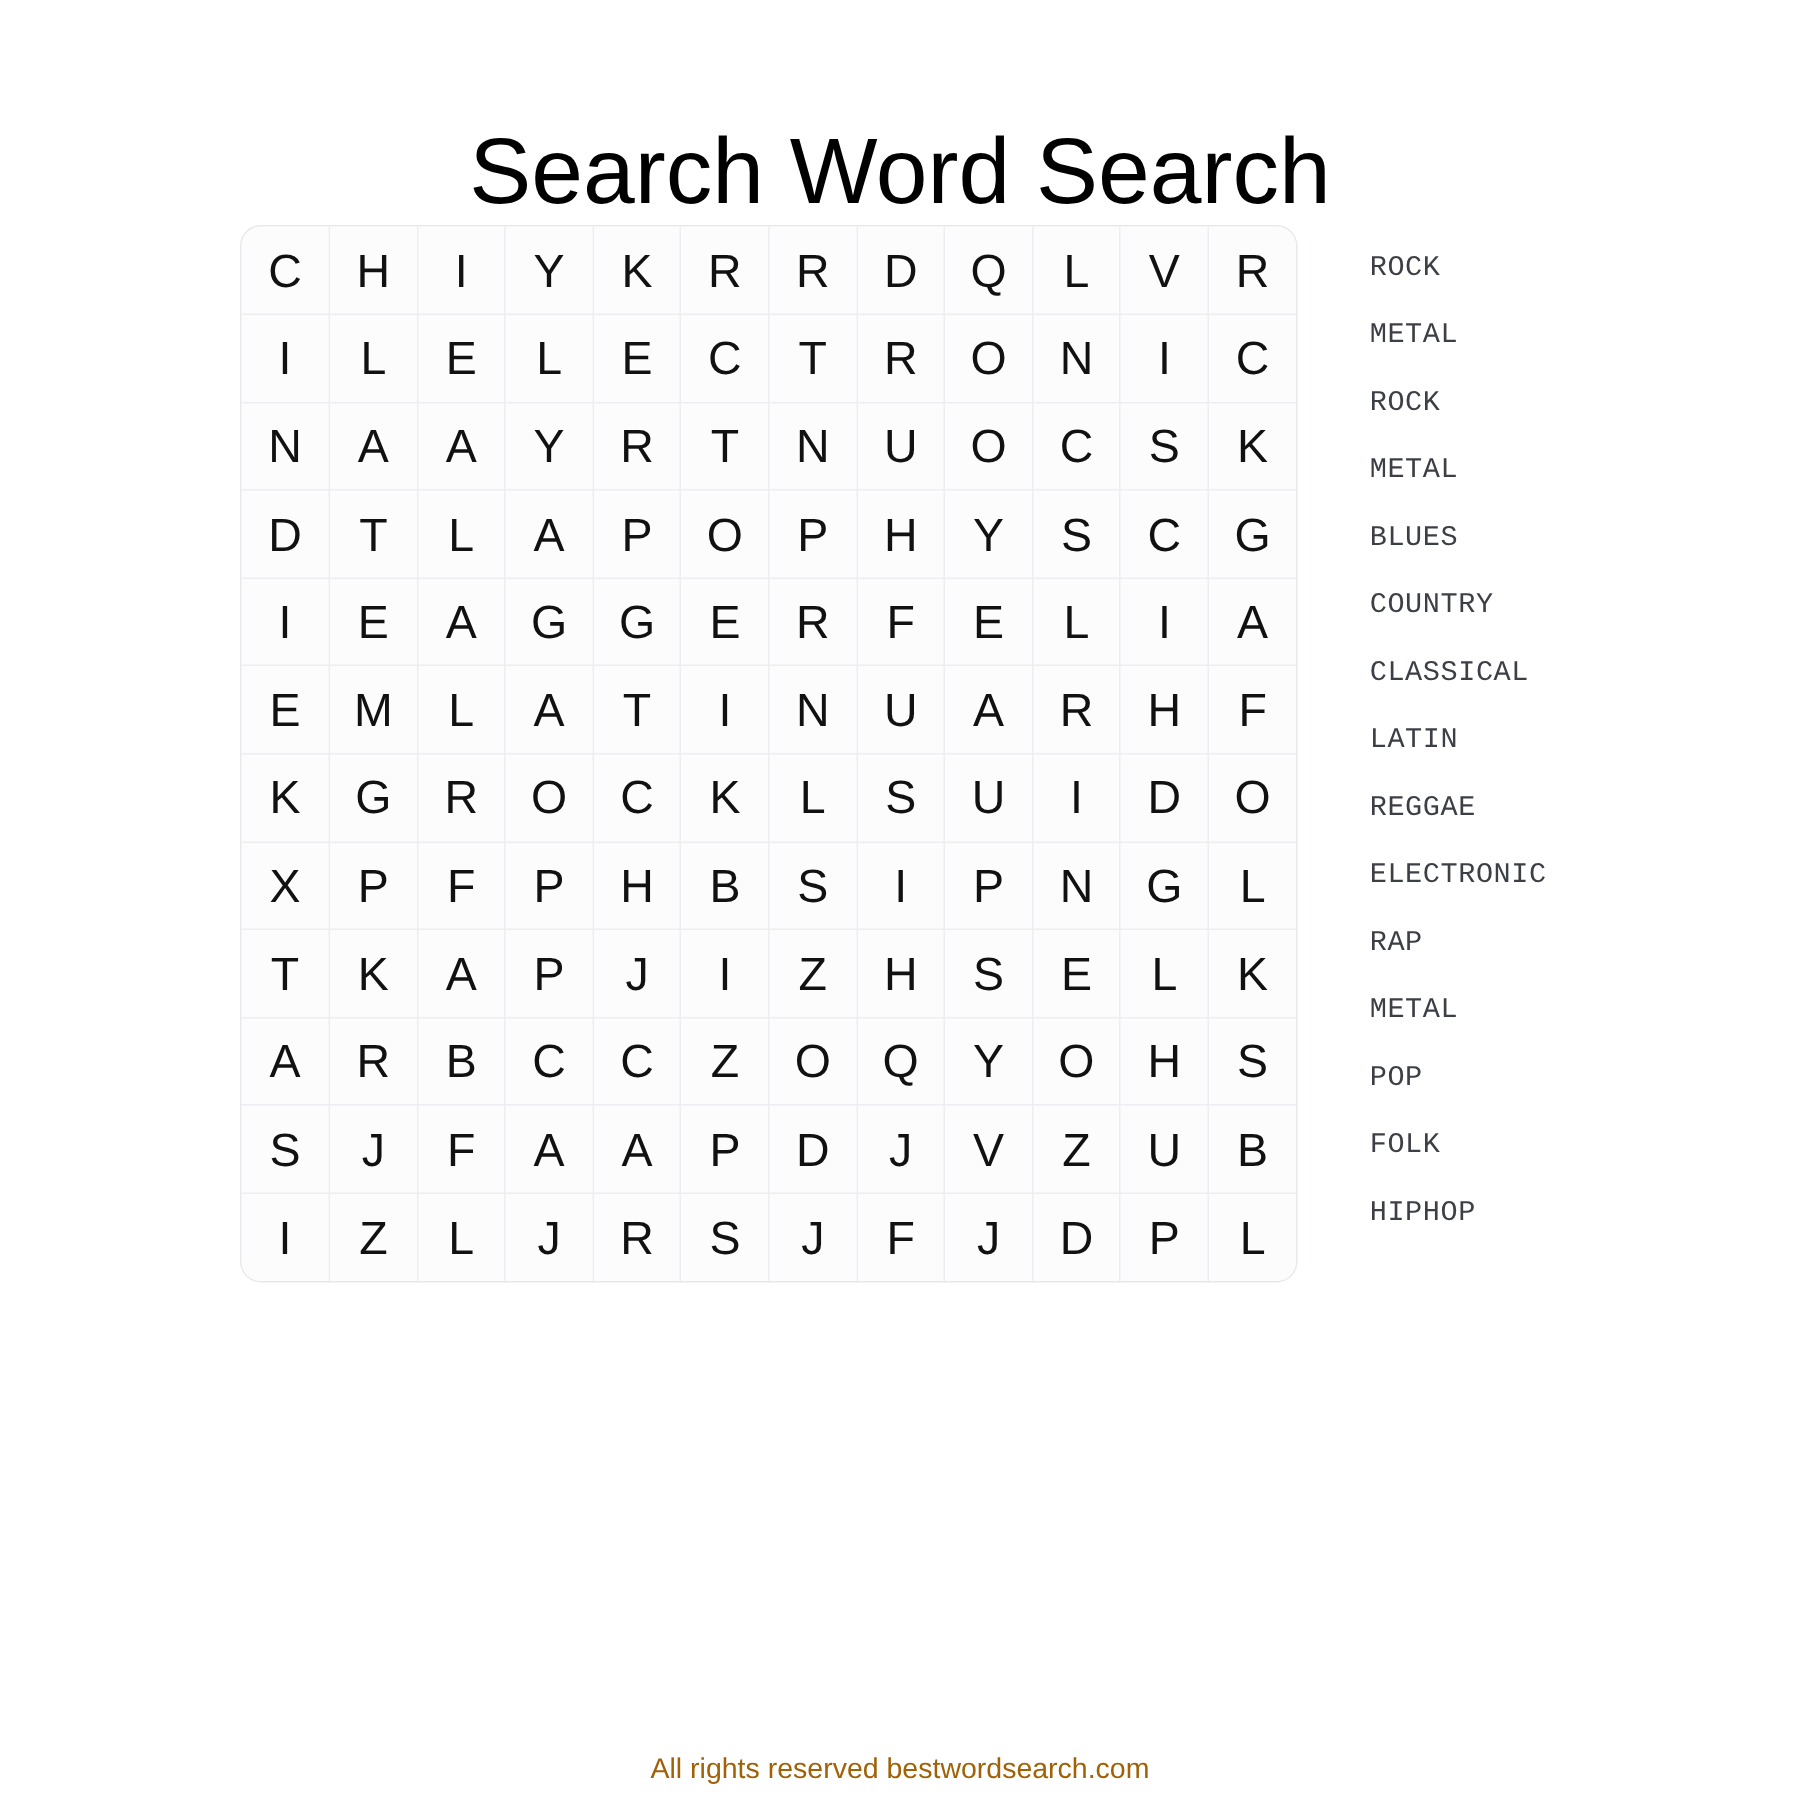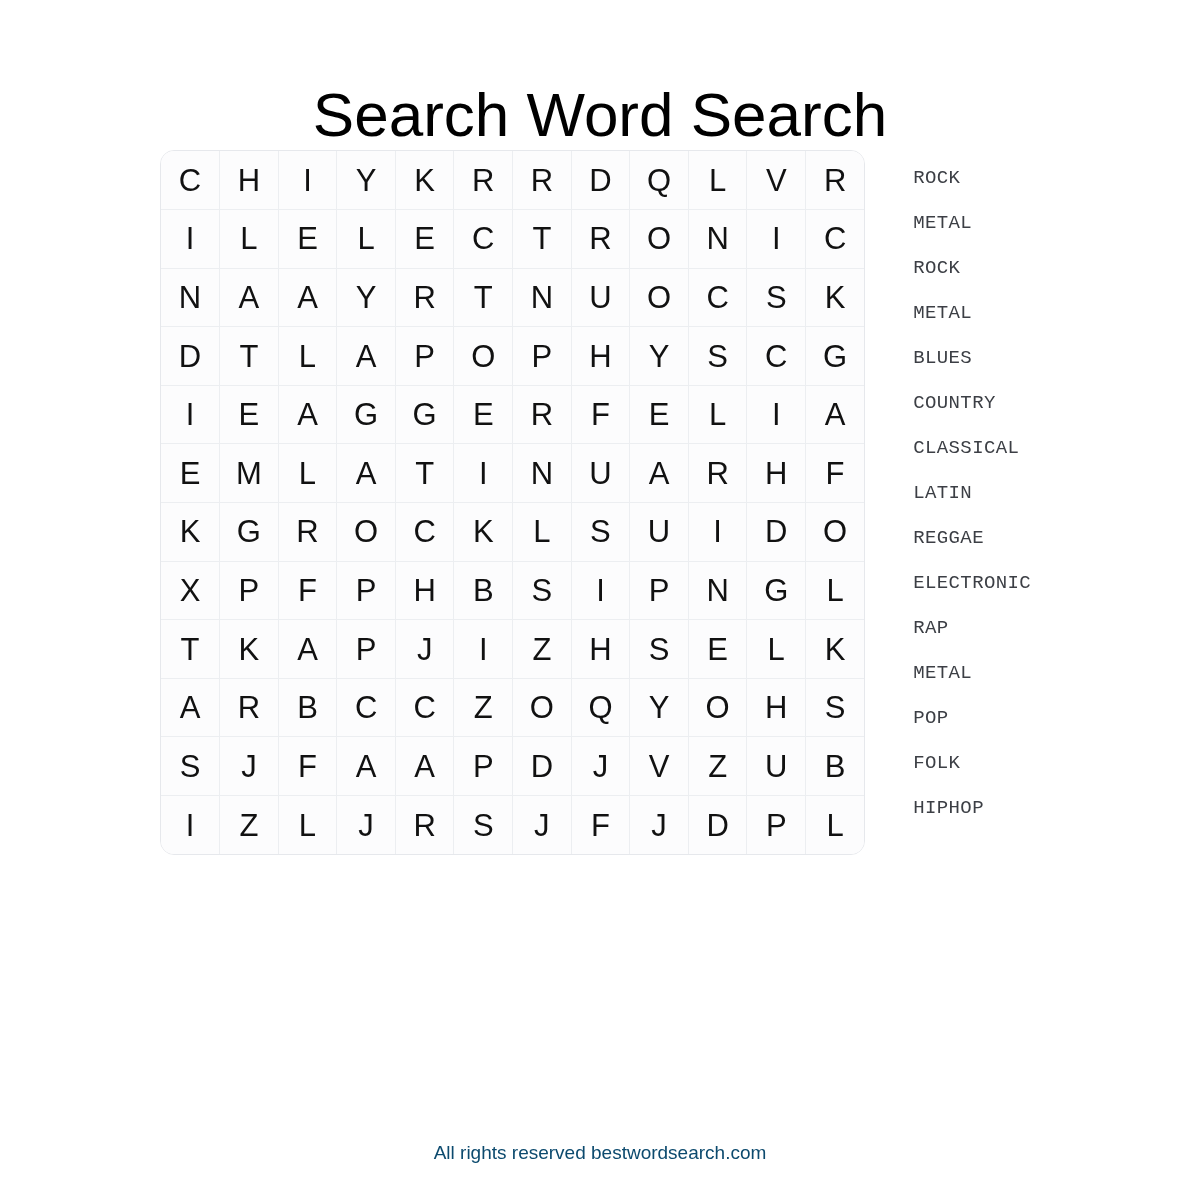--- a/index.html
+++ b/index.html
@@ -93,26 +93,26 @@
     color: #3c3f45;
     font-family: Liberation Mono, monospace;
     height: 45px;
     line-height: 45px;
     white-space: nowrap;
   }
 
   
   .footer {
     position: absolute;
-    bottom: 36px;
+    bottom: 9px;
     left: 0;
     width: 1200px;
     text-align: center;
     font-size: 19px;
-    color: #0c4a6e;
+    color: #a16207;
     font-family: "Liberation Sans", sans-serif;
   }
 </style>
 </head>
 <body>
 
 <div class="page">
 
   <h1 class="puzzle-title">Search Word Search</h1>
 

